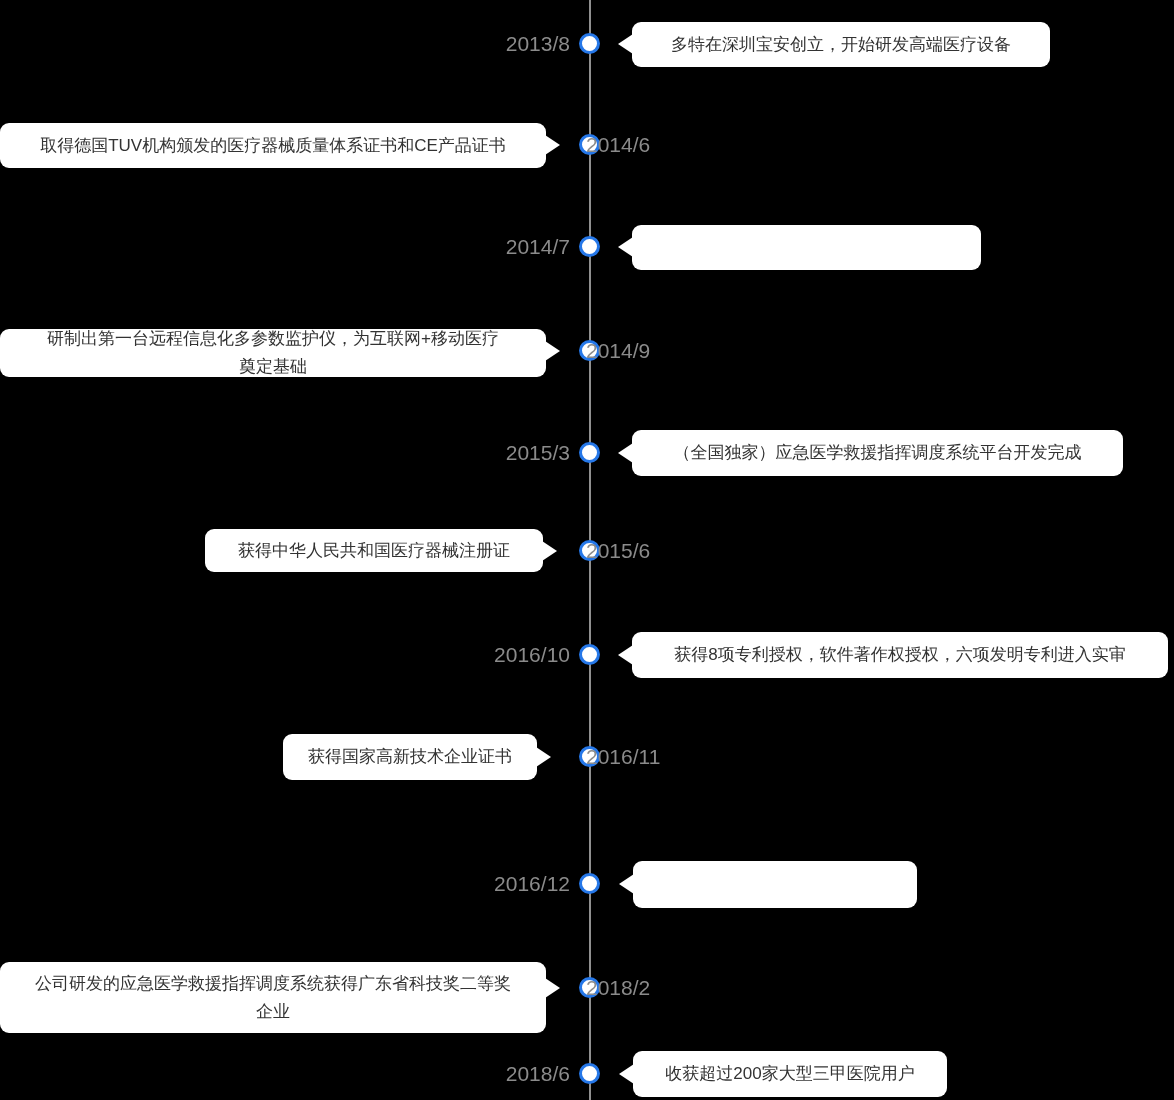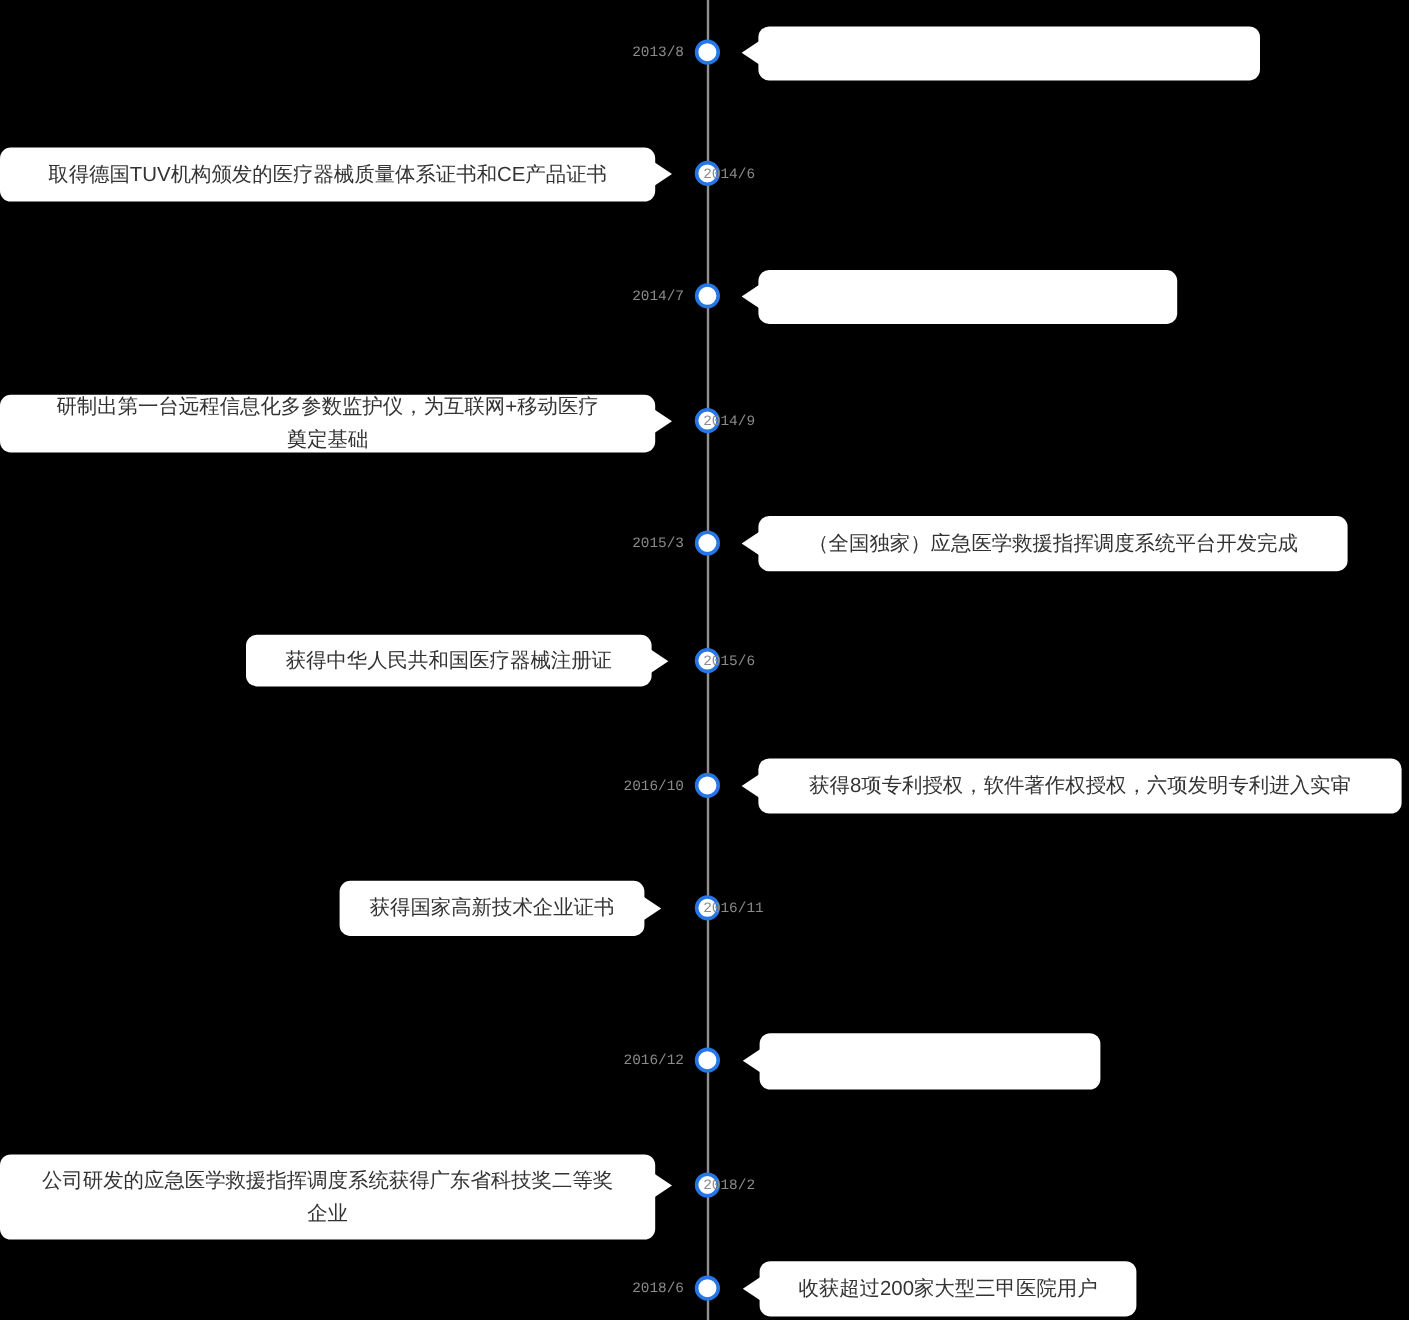--- a/index.html
+++ b/index.html
@@ -21,24 +21,23 @@
   .dot {
     position: absolute;
     width: 21px; height: 21px;
     border-radius: 50%;
     background: var(--dot-fill, #ffffff);
     border: 3px solid var(--dot-border, #2577e8);
   }
   .date {
     position: absolute;
     height: 22px; line-height: 22px;
-    font-size: 12px;
+    font-size: 21px;
     color: var(--date-color, #8b8b8b);
     white-space: nowrap;
-    font-family: Liberation Mono, monospace;
   }
   .date-left { right: 604px; text-align: right; }
   .date-right { left: 586px; text-align: left; }
   .card {
     position: absolute;
     background: var(--card-bg, #ffffff);
     border-radius: 9px;
     display: flex;
     align-items: center;
     justify-content: center;
@@ -64,20 +63,21 @@
 
 <div class="stage">
 
   <div class="tl-line"></div>
 
   <div>
     <div class="dot" style="left:579px;top:33px"></div>
     <div class="date date-left" style="top:33px">2013/8</div>
     <div class="card" style="left:632px;top:22px;width:418px;height:45px">
       <span class="arrow arrow-left" style="top:12px"></span>
+      <span class="card-text">多特在深圳宝安创立，开始研发高端医疗设备</span>
     </div>
   </div>
 
   <div>
     <div class="dot" style="left:579px;top:134px"></div>
     <div class="date date-right" style="top:134px">2014/6</div>
     <div class="card" style="left:0px;top:123px;width:546px;height:45px">
       <span class="arrow arrow-right" style="top:12px"></span>
       <span class="card-text">取得德国TUV机构颁发的医疗器械质量体系证书和CE产品证书</span>
     </div>

